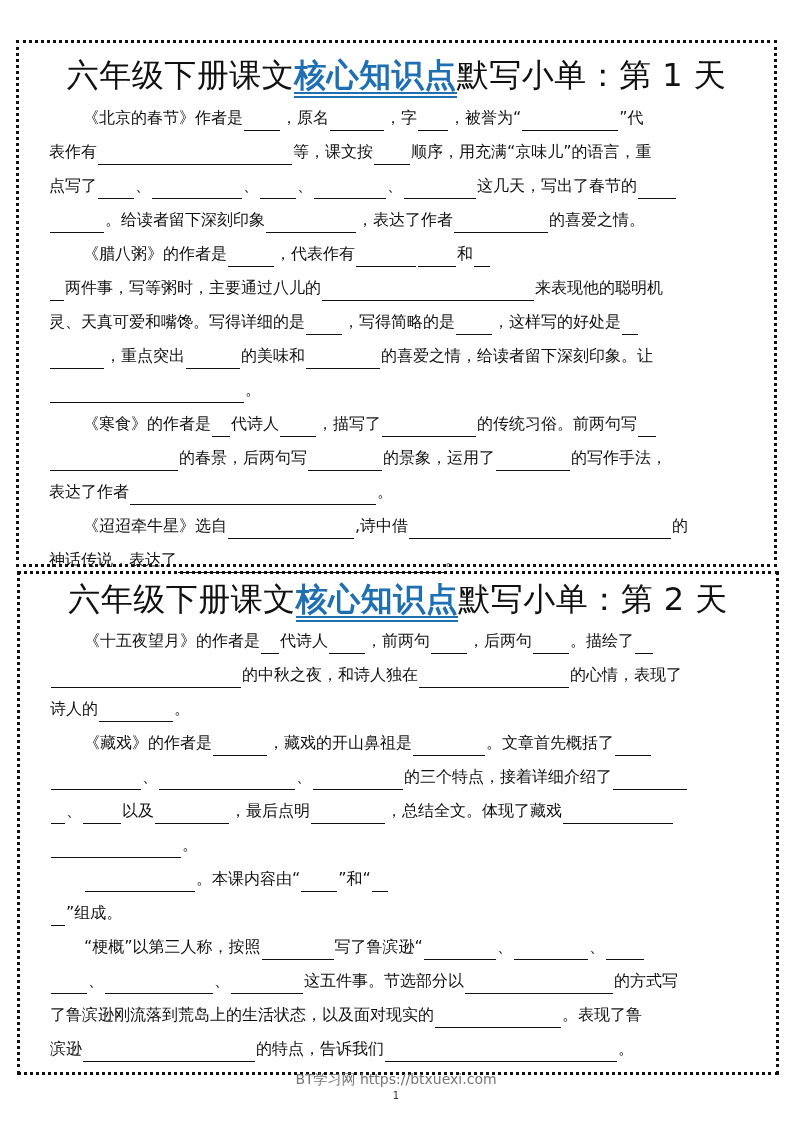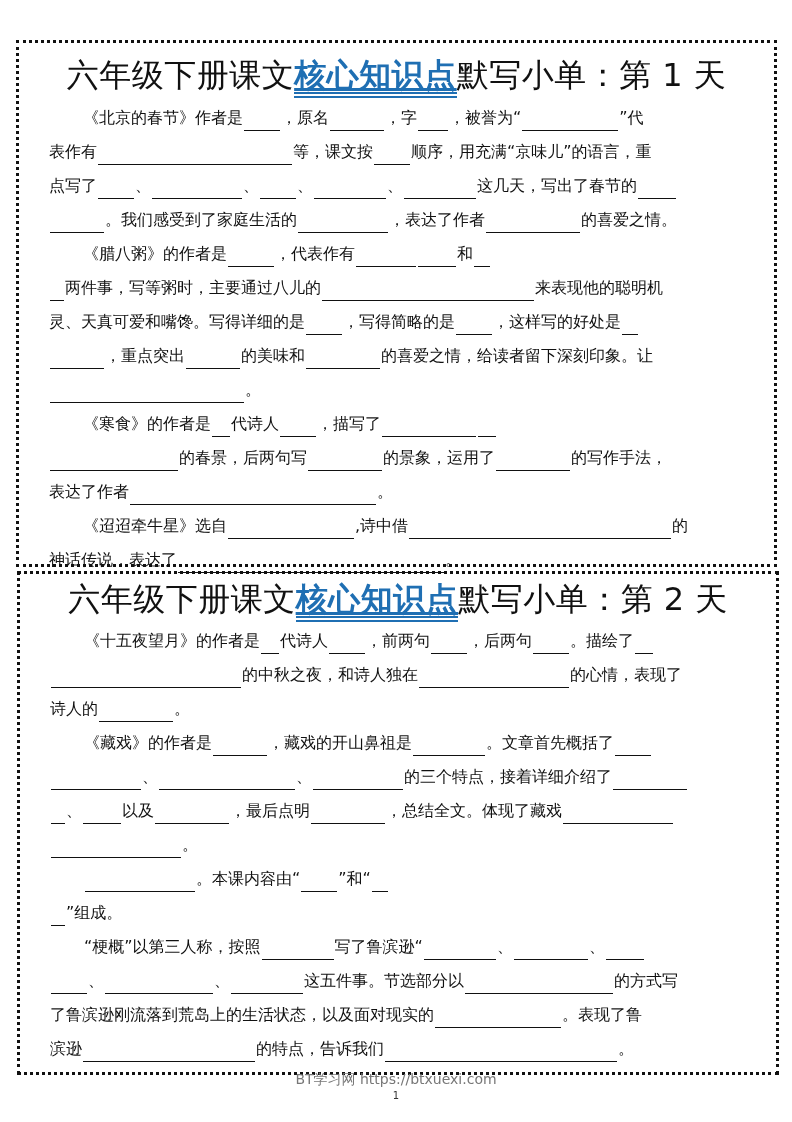--- a/index.html
+++ b/index.html
@@ -5,21 +5,21 @@
   html, body { margin: 0; padding: 0; background: #ffffff; }
   body { width: 792px; height: 1122px; position: relative; overflow: hidden;
          font-family: "DejaVu Sans", "Liberation Sans", sans-serif; color: #111; }
   .box { position: absolute; border: 3px dotted #111; box-sizing: border-box; }
   .box1 { left: 16px; top: 40px; width: 761px; height: 527px; }
   .box2 { left: 17px; top: 571px; width: 762px; height: 504px; }
   .title { position: absolute; left: 0; width: 100%; text-align: center;
            font-size: 32px; line-height: 40px; letter-spacing: 0.5px; white-space: nowrap; color: #111; }
   .box1 .title { top: 12px; }
   .box2 .title { top: 5px; }
-  .title .hl { color: #1f6fb3; position: relative; font-weight: bold; text-decoration: underline; }
+  .title .hl { color: #1f6fb3; position: relative; font-weight: bold; }
   .title .hl::after { content: ""; position: absolute; left: 0; right: 0; bottom: -4px;
            border-top: 2px solid #1f6fb3; border-bottom: 2px solid #1f6fb3; height: 2px; }
   .lines { position: absolute; left: 30px; right: 28px; }
   .box1 .lines { top: 54px; text-align: center; }
   .box2 .lines { top: 46px; }
   .line { height: 34px; line-height: 34px; font-size: 16px; white-space: nowrap; display: flex; align-items: flex-end; }
   .line span { display: inline-block; height: 26px; line-height: 26px; }
   .blank { border-bottom: 1.3px solid #111; height: 22px !important; margin: 0 1px; }
   .indent { width: 34px; }
   .footer { position: absolute; left: 0; width: 100%; text-align: center; color: #777; }
@@ -62,21 +62,21 @@
         <span class="blank" style="width: 36px;"></span>
         <span>、</span>
         <span class="blank" style="width: 72px;"></span>
         <span>、</span>
         <span class="blank" style="width: 72px;"></span>
         <span>这几天，写出了春节的</span>
         <span class="blank" style="width: 38px;"></span>
       </div>
       <div class="line">
         <span class="blank" style="width: 54px;"></span>
-        <span>。我们感受到了家庭生活的</span>
+        <span>。给读者留下深刻印象</span>
         <span class="blank" style="width: 90px;"></span>
         <span>，表达了作者</span>
         <span class="blank" style="width: 94px;"></span>
         <span>的喜爱之情。</span>
       </div>
       <div class="line">
         <span class="indent"></span>
         <span>《腊八粥》的作者是</span>
         <span class="blank" style="width: 46px;"></span>
         <span>，代表作有</span>
@@ -112,20 +112,21 @@
         <span>。</span>
       </div>
       <div class="line">
         <span class="indent"></span>
         <span>《寒食》的作者是</span>
         <span class="blank" style="width: 18px;"></span>
         <span>代诗人</span>
         <span class="blank" style="width: 36px;"></span>
         <span>，描写了</span>
         <span class="blank" style="width: 94px;"></span>
+        <span>的传统习俗。前两句写</span>
         <span class="blank" style="width: 18px;"></span>
       </div>
       <div class="line">
         <span class="blank" style="width: 128px;"></span>
         <span>的春景，后两句写</span>
         <span class="blank" style="width: 74px;"></span>
         <span>的景象，运用了</span>
         <span class="blank" style="width: 74px;"></span>
         <span>的写作手法，</span>
       </div>

